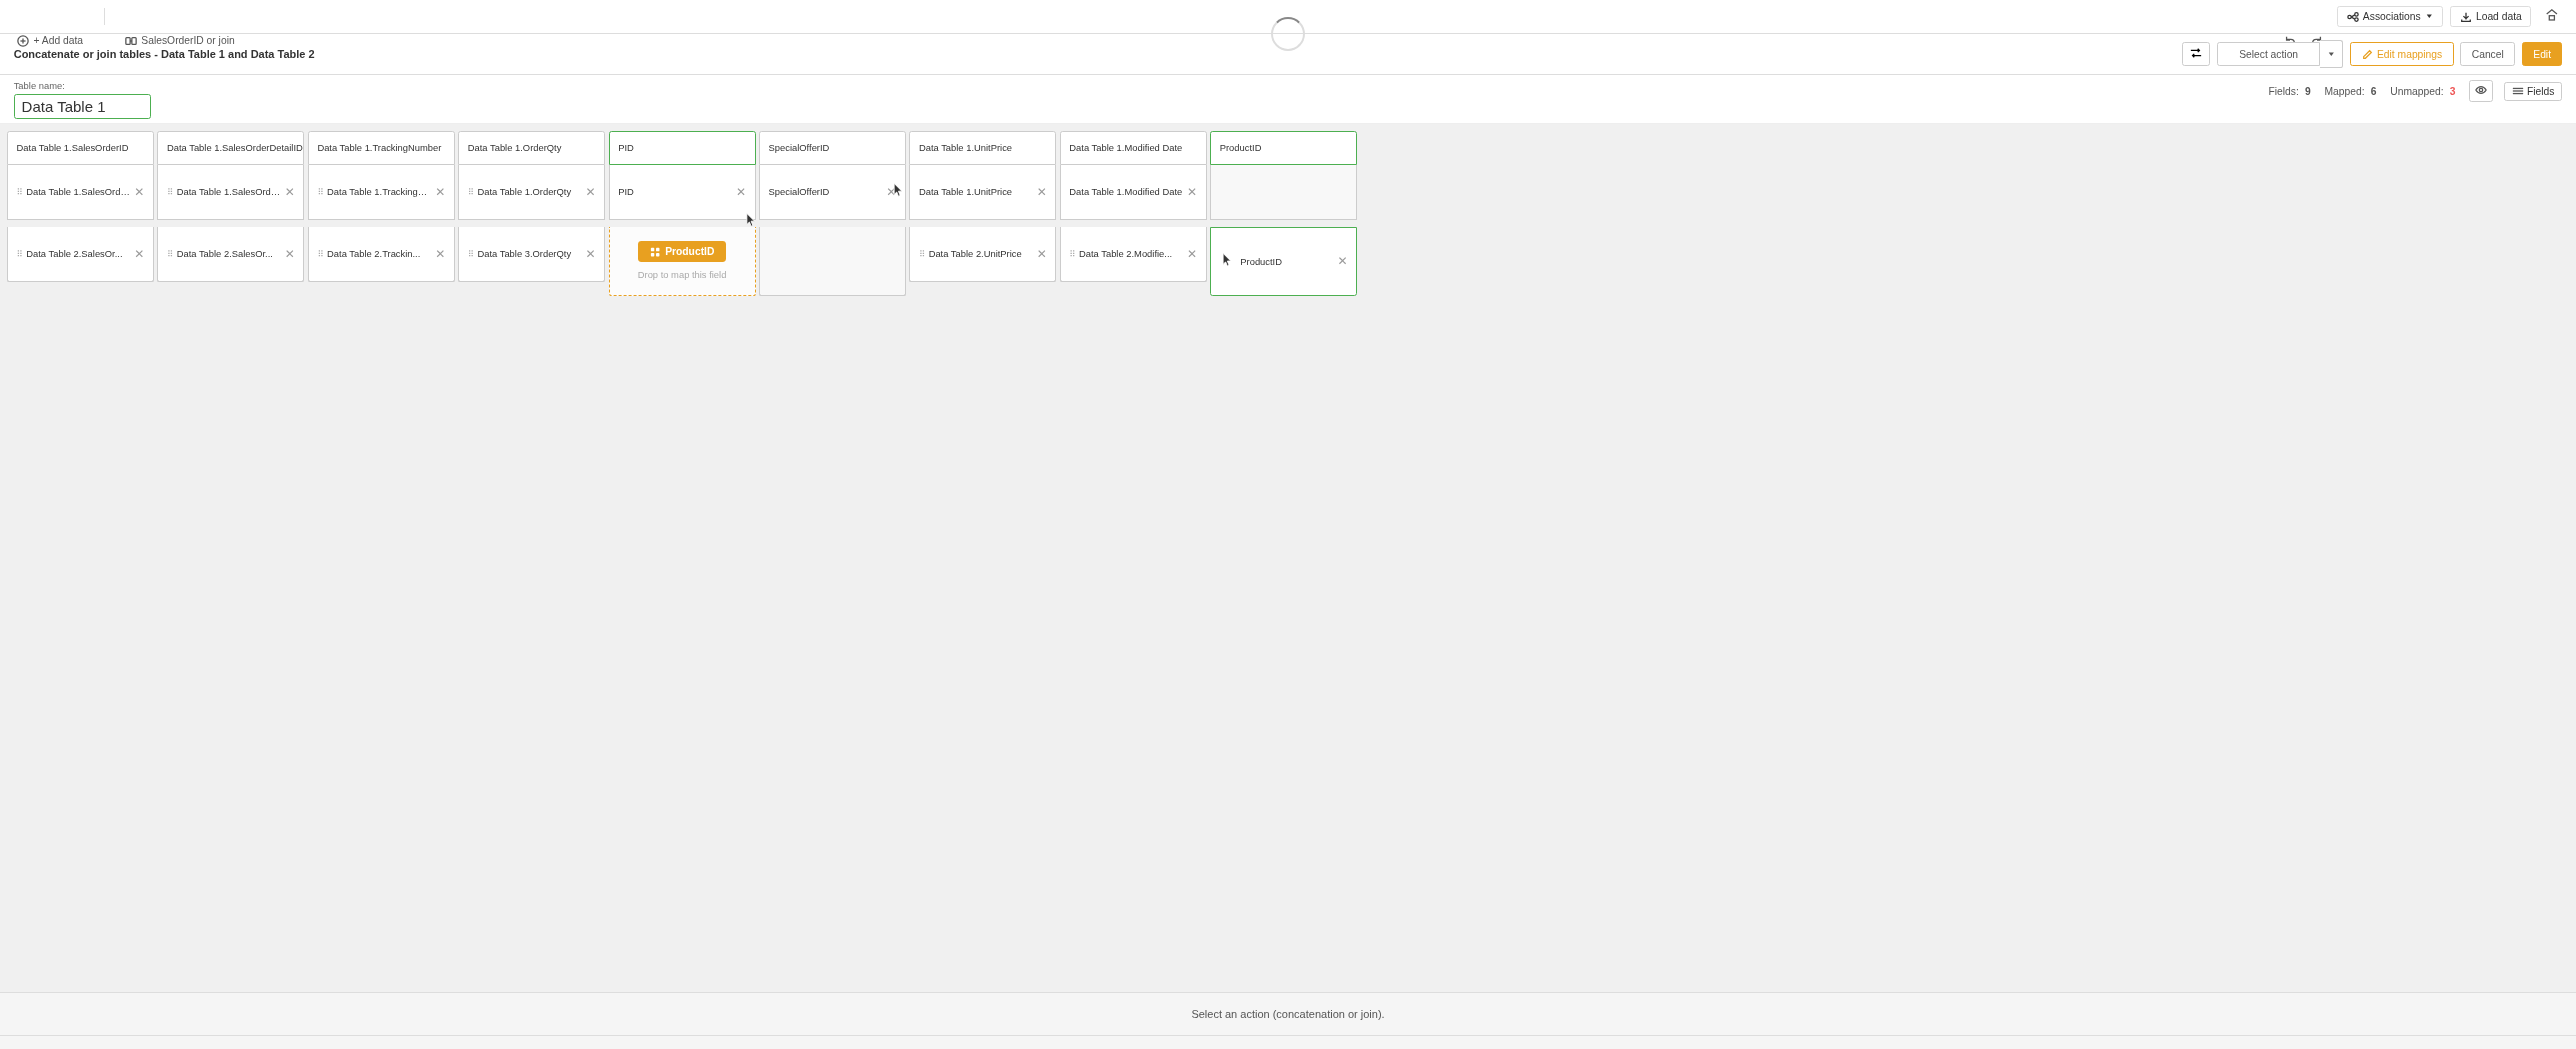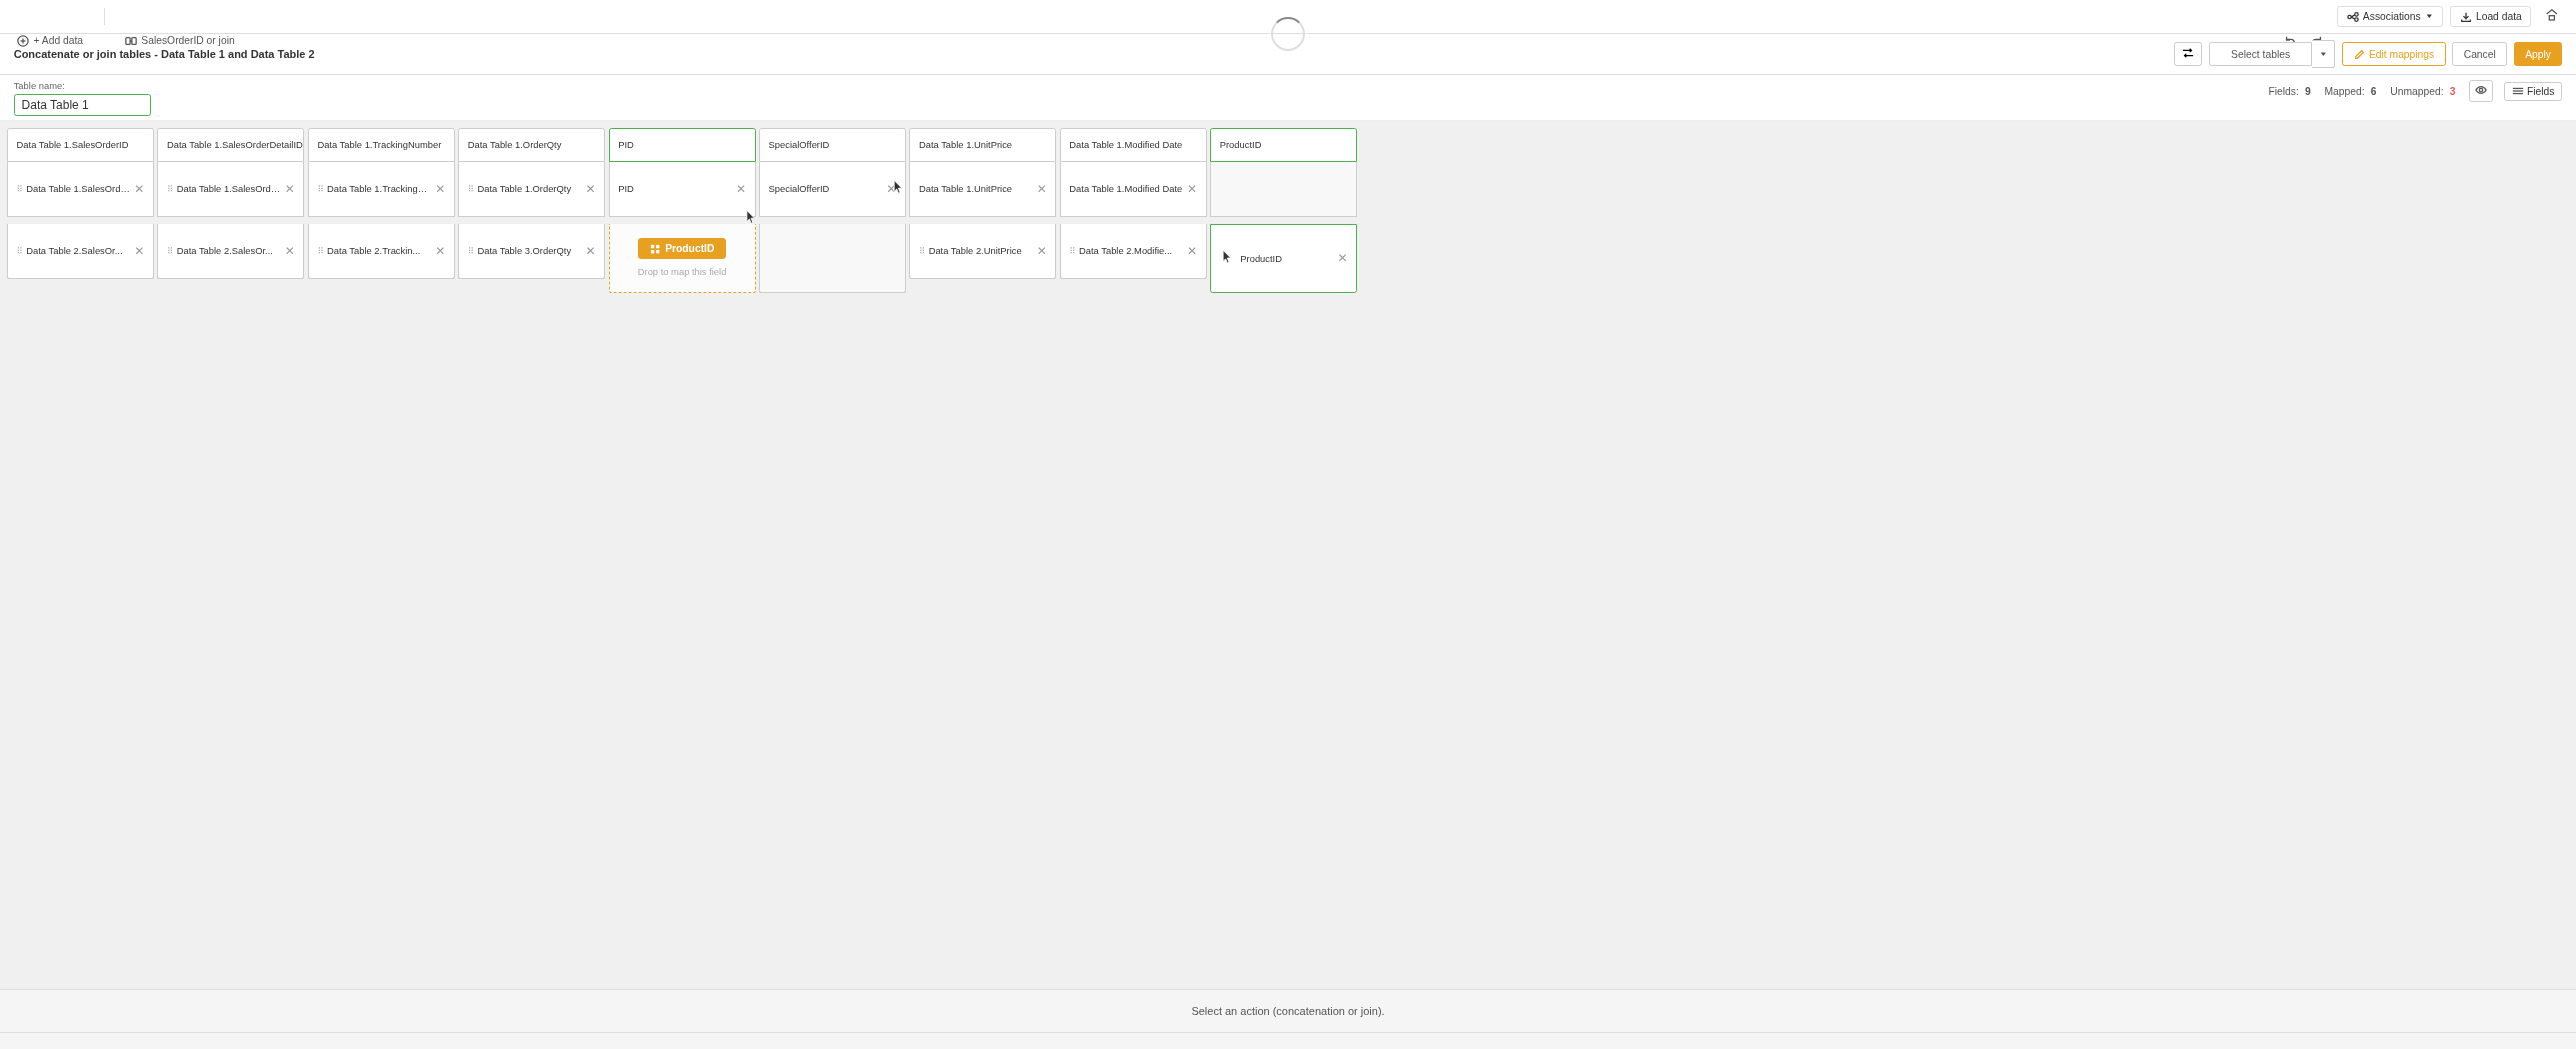--- a/index.html
+++ b/index.html
@@ -64,21 +64,21 @@
       background: #fff; border: 0.9px solid #ccc; border-radius: 2.6px;
       padding: 5.1px 10.3px; cursor: pointer; font-size: 10.3px; color: #555;
     }
     .apply-btn {
       background: #e8a020; border: 0.9px solid #e8a020; border-radius: 2.6px;
       padding: 5.1px 10.3px; cursor: pointer; font-size: 10.3px; color: #fff;
     }
     .table-name-label { font-size: 9.4px; color: #666; margin-bottom: 2.6px; }
     .table-name-input {
       border: 1.7px solid #4caf50; border-radius: 2.6px;
-      padding: 3.4px 6.9px; font-size: 12px; color: #333;
+      padding: 3.4px 6.9px; font-size: 15px; color: #333;
       width: 137px; outline: none;
     }
 
     
     .fields-bar {
       display: flex; align-items: center; justify-content: flex-end;
       padding: 5.1px 13.7px; background: #fff; border-bottom: 0.9px solid #eee;
       gap: 10.3px;
     }
     .fields-info { font-size: 10.3px; color: #555; }
@@ -252,35 +252,35 @@
   <div class="header-bar">
     <span class="header-title">Concatenate or join tables - Data Table 1 and Data Table 2</span>
     <button class="swap-btn">
       <svg width="12" height="12" viewBox="0 0 14 14" fill="none" stroke="currentColor" stroke-width="1.5">
         <path d="M1 4h10M9 2l2 2-2 2"></path>
         <path d="M13 10H3M5 8l-2 2 2 2"></path>
       </svg>
     </button>
     <div class="header-actions">
       <div class="select-action-wrapper">
-        <button class="select-action-btn">Select tables</button>
+        <button class="select-action-btn">Select action</button>
         <button class="select-action-dropdown">
           <svg width="8.6" height="8.6" viewBox="0 0 10 10" fill="#555">
             <path d="M2 3l3 4 3-4z"></path>
           </svg>
         </button>
       </div>
       <button class="edit-mappings-btn">
         <svg width="11" height="11" viewBox="0 0 13 13" fill="none" stroke="#e8a020" stroke-width="1.5">
           <path d="M2 9L9 2l2 2-7 7H2V9z"></path>
         </svg>
         <span>Edit mappings</span>
       </button>
       <button class="cancel-btn">Cancel</button>
-      <button class="apply-btn">Apply</button>
+      <button class="apply-btn">Edit</button>
     </div>
   </div>
 
   <div style="background:#fff; padding: 5.1px 13.7px 3.4px; display:flex; align-items:flex-start; justify-content:space-between; border-bottom:0.9px solid #eee;">
     <div>
       <div class="table-name-label">Table name:</div>
       <input class="table-name-input" value="Data Table 1" style="">
     </div>
     <div class="fields-bar" style="border-bottom:none; padding:0; background:transparent;">
       <span class="fields-info">

